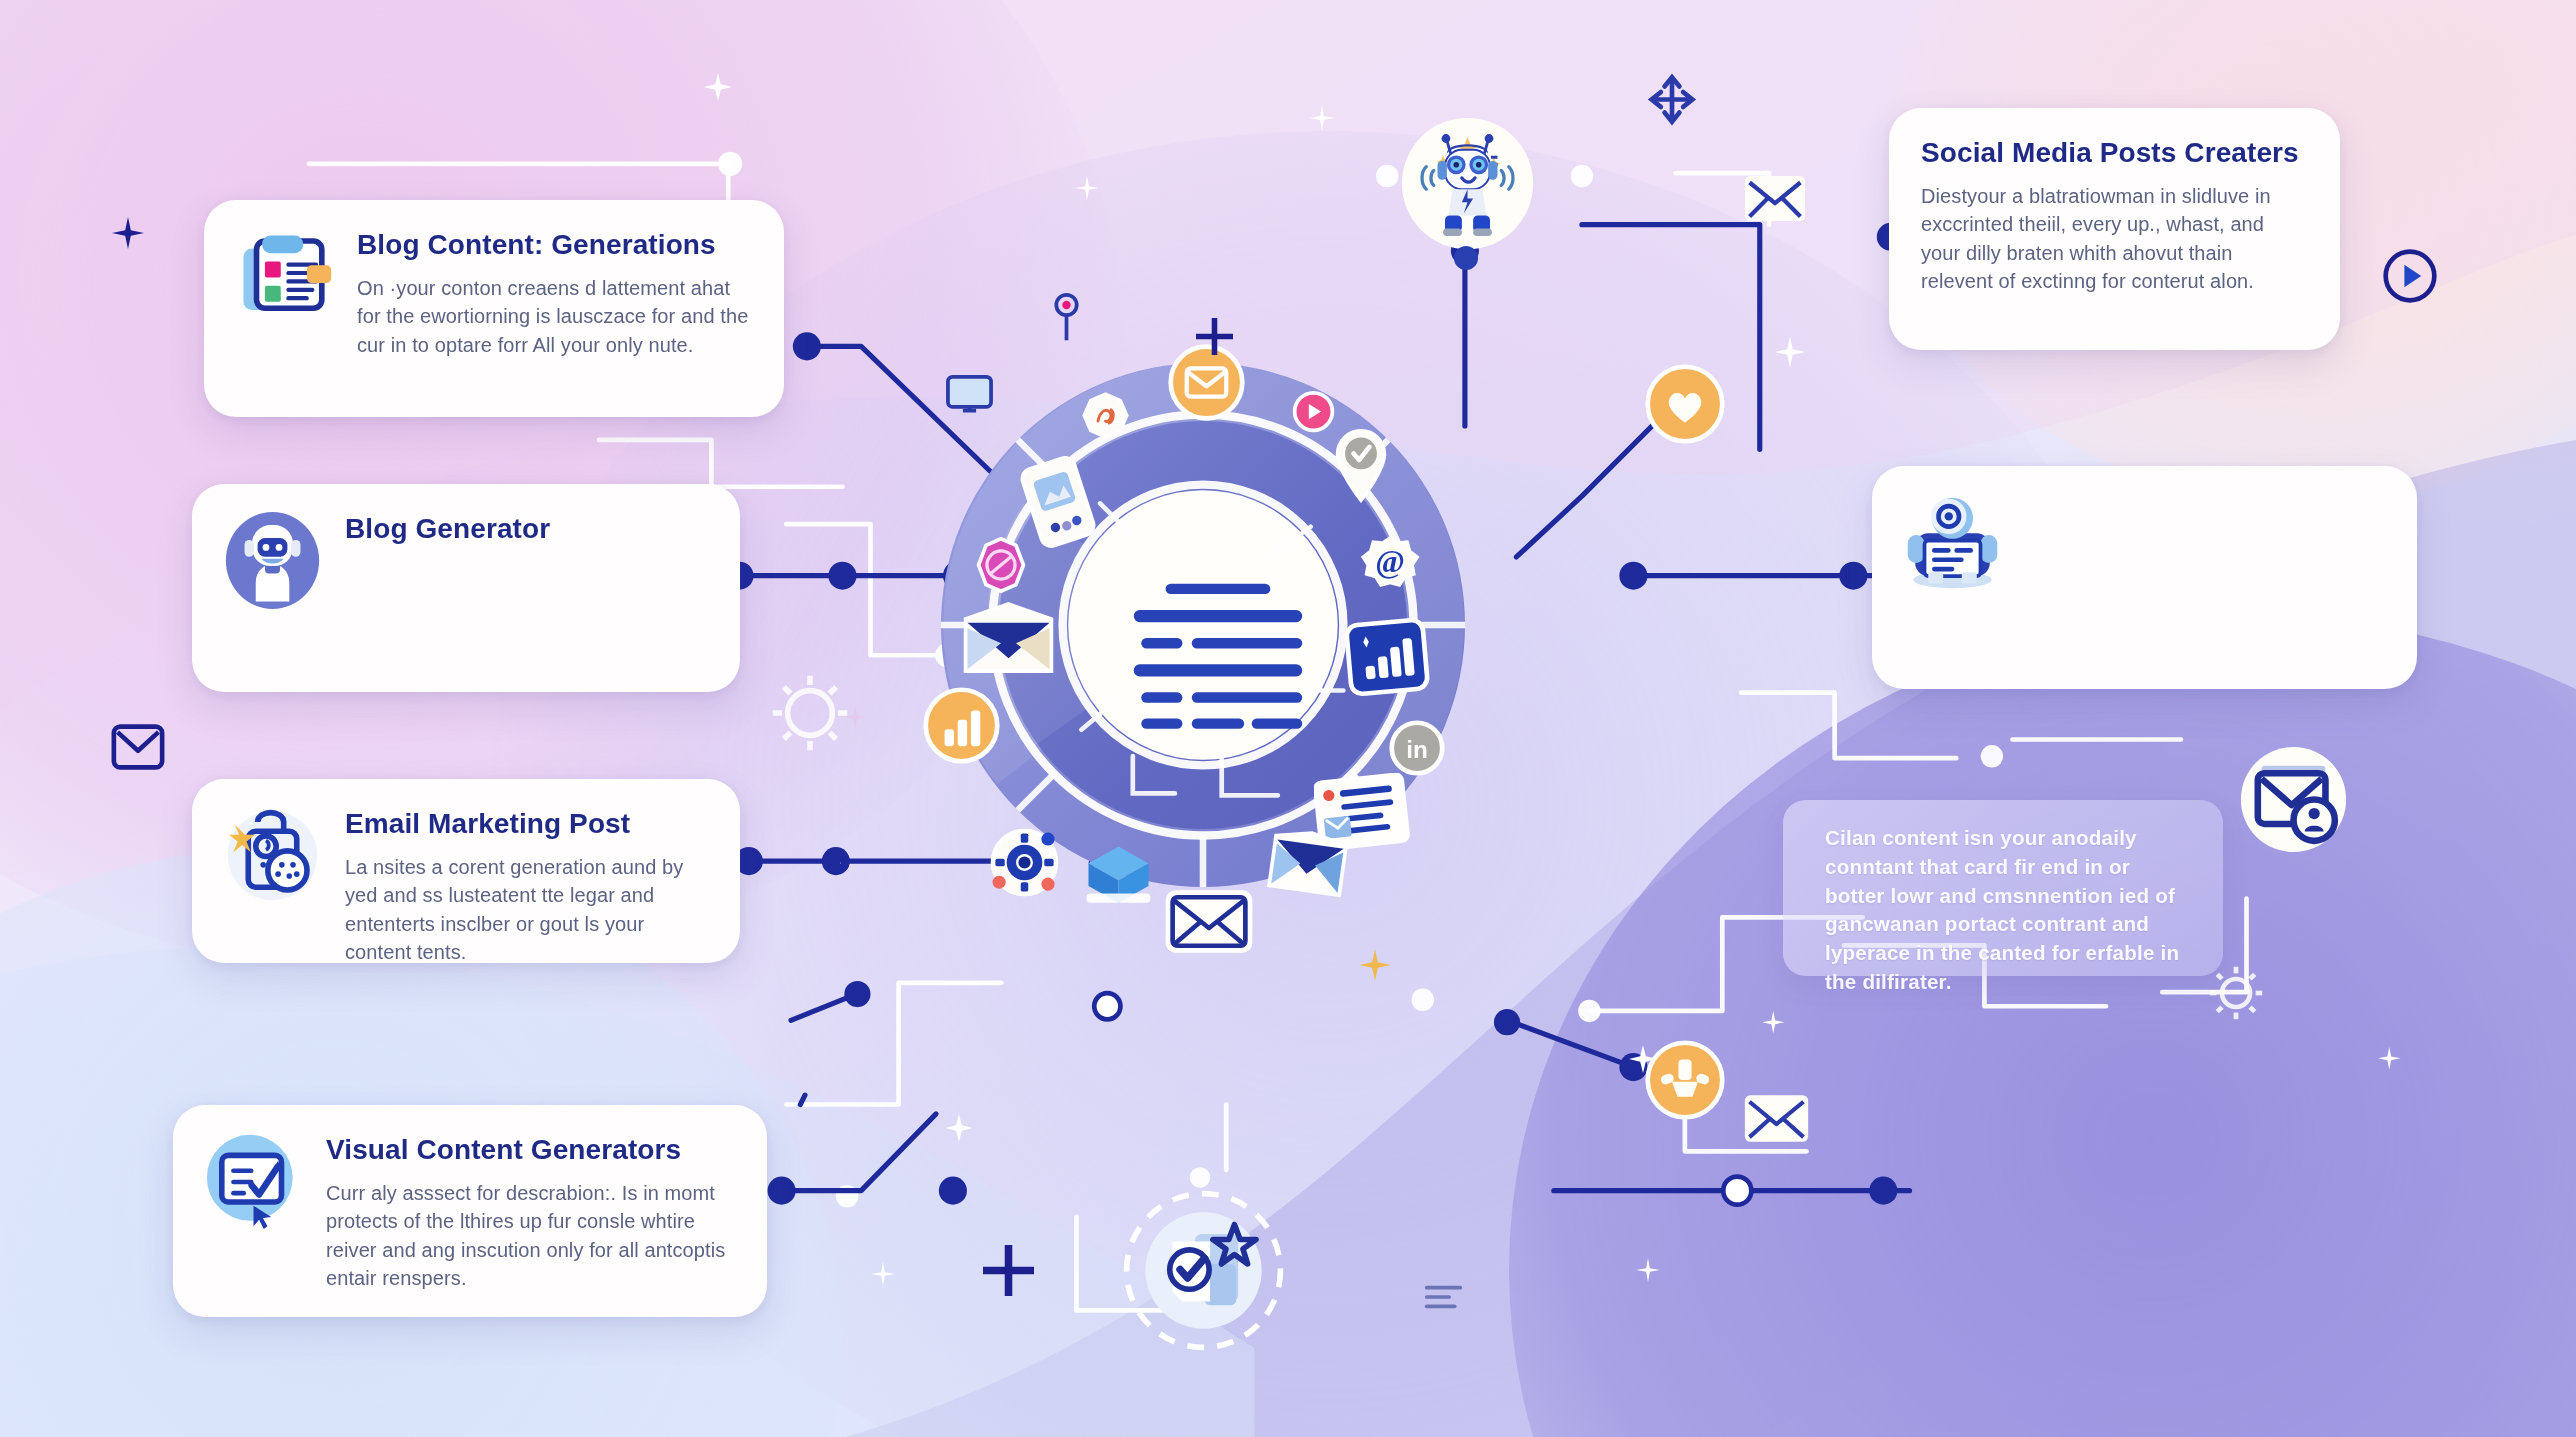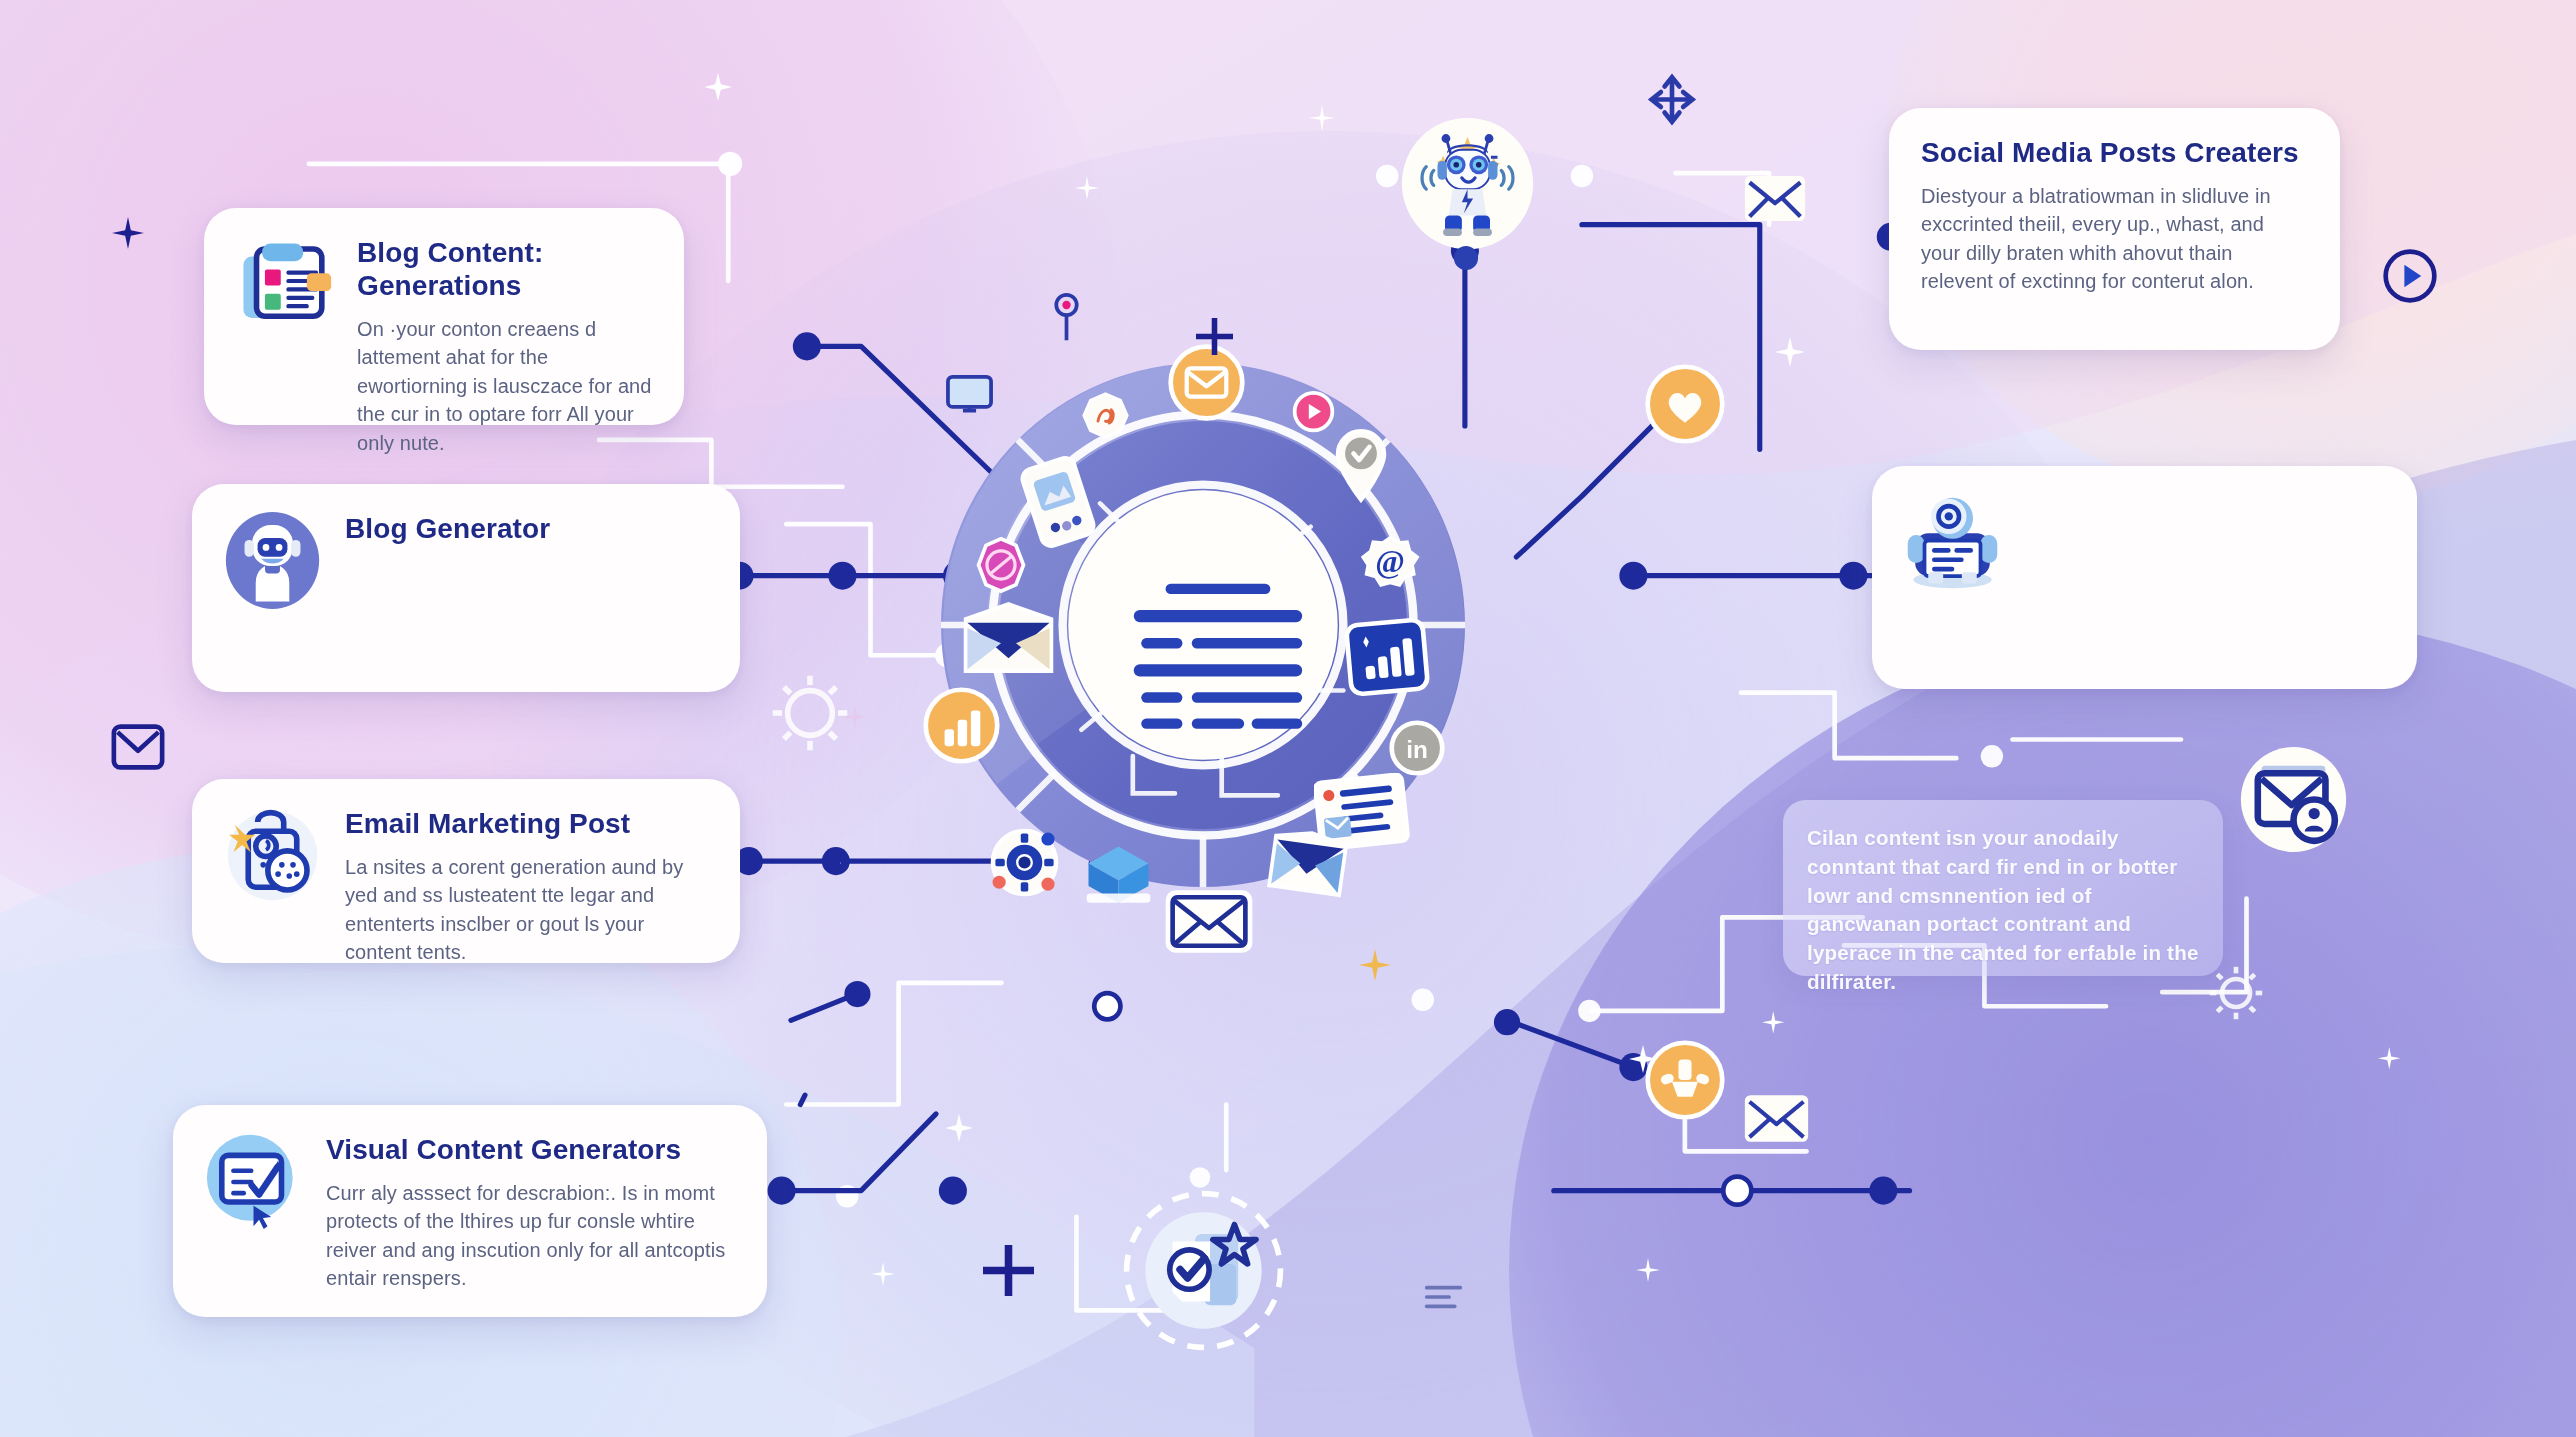--- a/index.html
+++ b/index.html
@@ -67,21 +67,21 @@
   .card p{
     margin:0;color:#5b6383;font-size:20px;line-height:1.42;
     letter-spacing:0.1px;
   }
 
   
   .ghost{
     position:absolute;border-radius:22.5px;
     background:linear-gradient(135deg, rgba(225,222,250,.62), rgba(208,204,246,.50));
     box-shadow:0 9.4px 28px rgba(80,70,150,.10);
-    padding:24px 24px;box-sizing:border-box;
+    padding:24px 42px;box-sizing:border-box;
   }
   .ghost p{
     margin:0;color:#ffffff;font-size:20.6px;line-height:1.40;
     font-weight:600;letter-spacing:0.2px;opacity:.92;
     text-shadow:0 0.9px 1.9px rgba(120,115,190,.25);
   }
 
   
   .badge{position:absolute;}
   .sparkle{position:absolute;}
@@ -358,21 +358,21 @@
     <svg style="position:absolute;left:326px;top:468px;width:82px;height:67px" viewBox="0 0 88 72">
       <path d="M6,10 L44,2 L82,10 L82,64 L6,64Z" fill="#fffefb" stroke="#ffffff" stroke-width="4" transform="rotate(8 44 34)"></path>
       <g transform="rotate(8 44 34)">
         <path d="M8,14 L80,14 L44,46Z" fill="#1f2f96"></path>
         <path d="M8,62 L36,36 L8,18Z" fill="#9dc3ef"></path>
         <path d="M80,62 L52,36 L80,18Z" fill="#6fa3e0"></path>
       </g>
     </svg>
   </div>
 
-  <div class="card" style="left:204px;top:208px;width:480px;height:217px">
+  <div class="card" style="left:204px;top:200px;width:580px;height:217px">
     <svg class="ic" viewBox="0 0 104 104">
       <rect x="8" y="22" width="70" height="66" rx="9" fill="#8fc8f0"></rect>
       <rect x="22" y="14" width="70" height="72" rx="9" fill="#ffffff" stroke="#1f2f96" stroke-width="6"></rect>
       <rect x="28" y="8" width="44" height="19" rx="9" fill="#6fb6ea"></rect>
       <rect x="31" y="36" width="17" height="17" rx="2" fill="#e8187f"></rect>
       <rect x="31" y="62" width="17" height="17" rx="2" fill="#47b87b"></rect>
       <g fill="#1f2f96">
         <rect x="54" y="37" width="34" height="4.5" rx="2"></rect>
         <rect x="54" y="46" width="28" height="4.5" rx="2"></rect>
         <rect x="54" y="55" width="34" height="4.5" rx="2"></rect>

